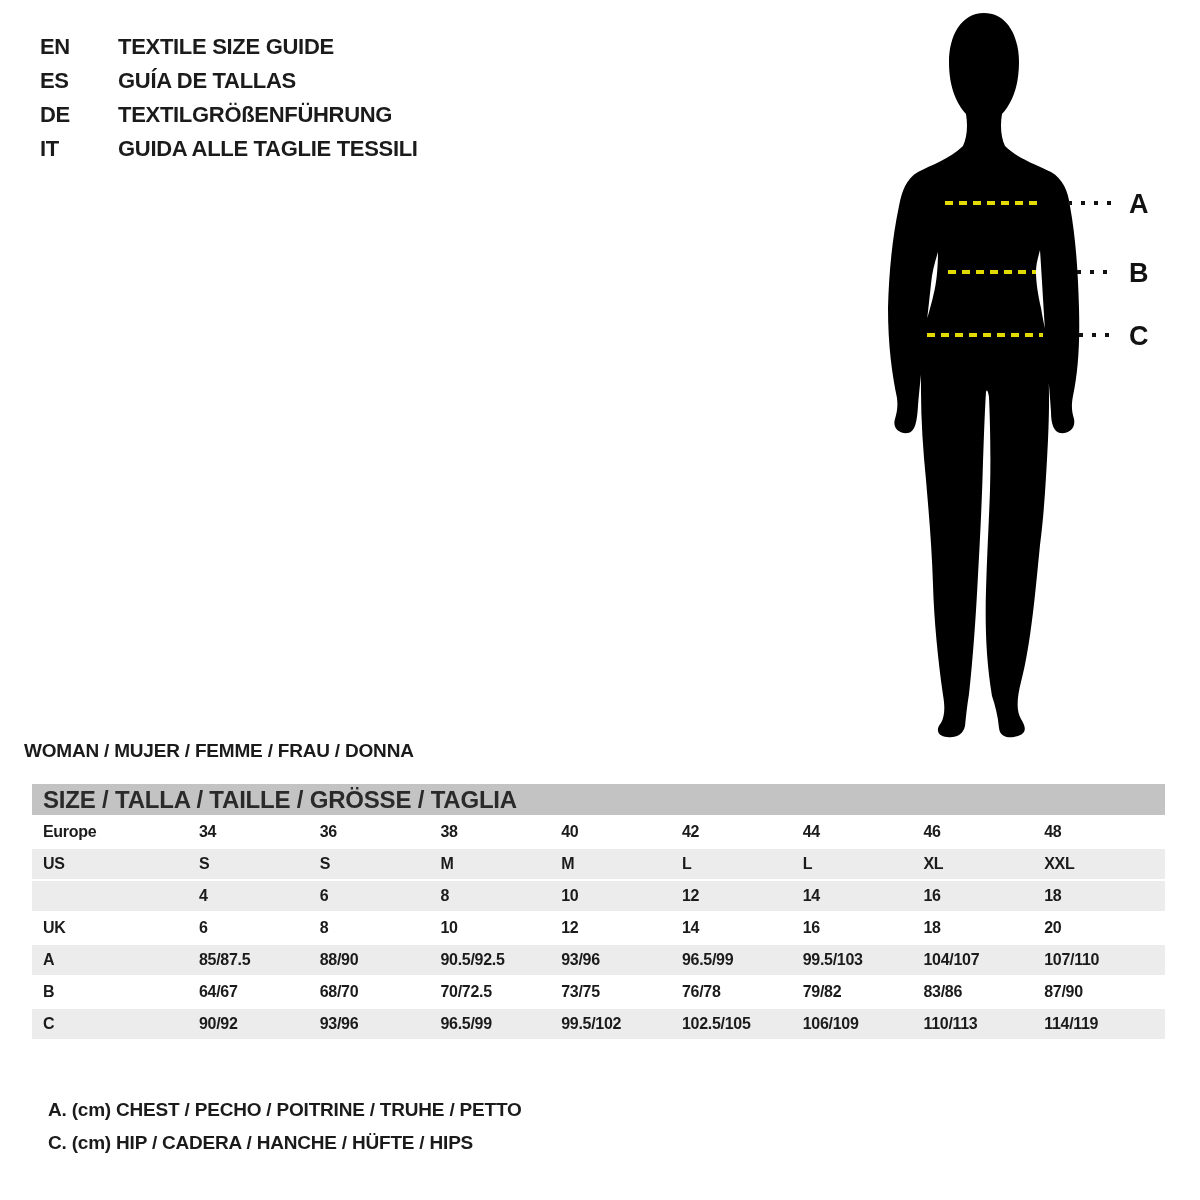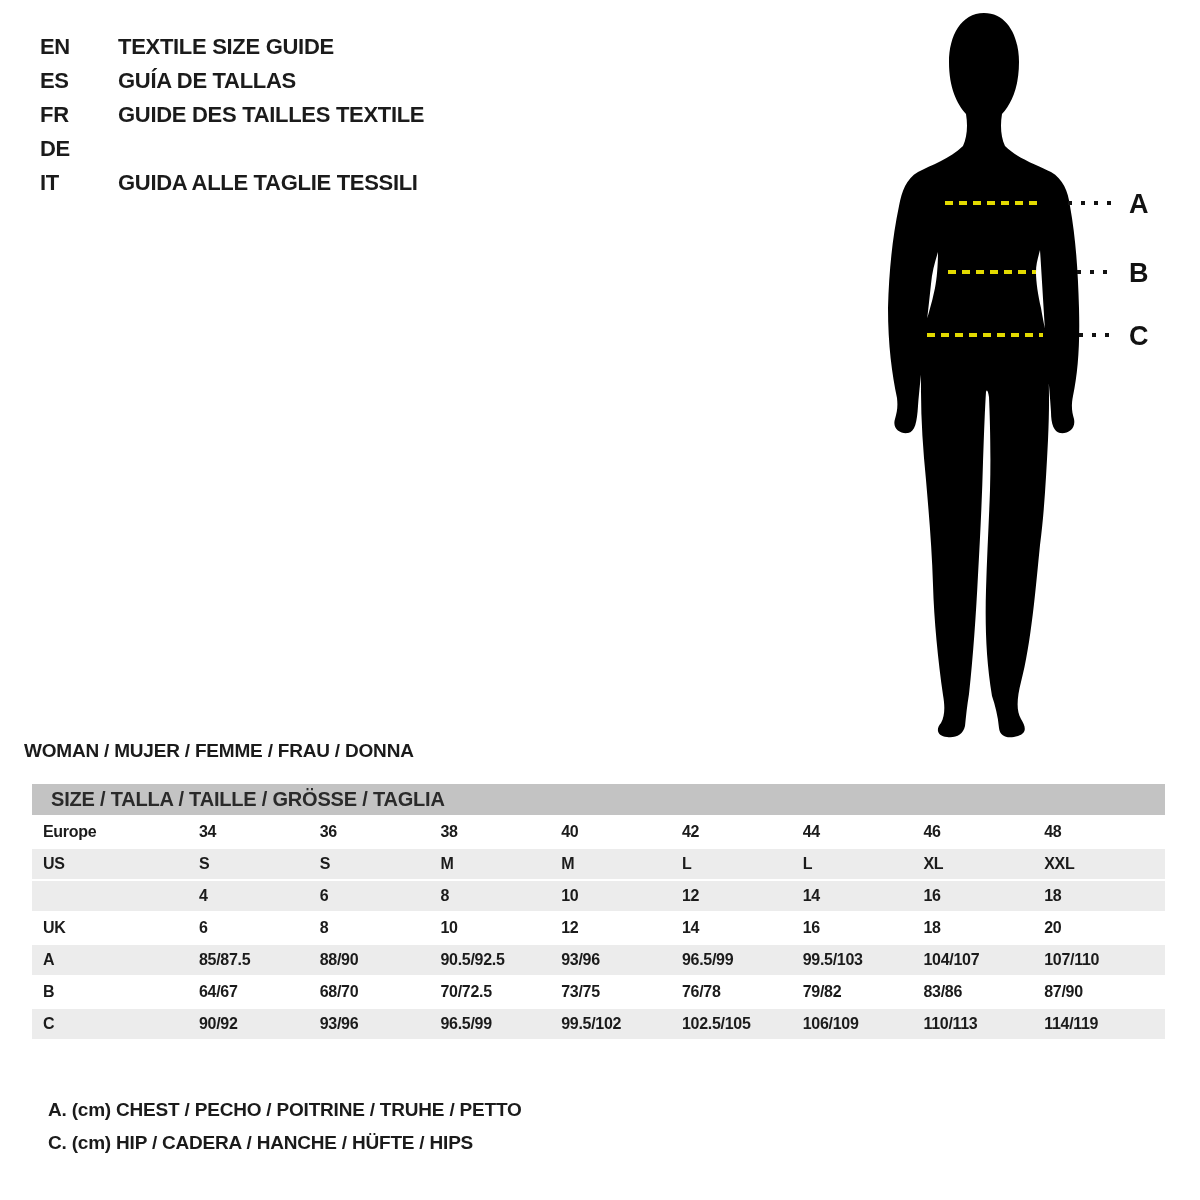--- a/index.html
+++ b/index.html
@@ -17,21 +17,21 @@
   .lang-text{white-space:nowrap;}
   
   .figure-svg{position:absolute;left:860px;top:0;width:340px;height:760px;}
   .figure-svg text{font:700 27px "Liberation Sans",sans-serif;fill:#121212;}
   
   .woman-title{position:absolute;left:24px;top:740px;
     font-size:19px;font-weight:700;letter-spacing:-0.2px;}
   
   .size-table{position:absolute;left:32px;top:784px;width:1133px;}
   .t-header{height:31px;line-height:31px;background:#c3c3c3;
-    padding-left:19px;font-size:20px;font-weight:700;letter-spacing:-0.2px;
+    padding-left:11px;font-size:24px;font-weight:700;letter-spacing:-0.2px;
     color:#2a2a2a;margin-bottom:2px;}
   .t-row{display:grid;grid-template-columns:167px repeat(8,1fr);
     height:30px;line-height:30px;margin-bottom:2px;
     font-size:16px;font-weight:700;letter-spacing:-0.3px;}
   .t-row.shaded{background:#ececec;}
   .t-label{text-align:left;padding-left:11px;}
   .t-val{text-align:left;}
   
   .legend{position:absolute;left:41px;top:1093px;}
   .legend-line{height:33px;line-height:33px;font-size:19px;font-weight:700;
@@ -43,25 +43,22 @@
 <div class="langs">
   <div class="lang-row">
     <span class="lang-code">EN</span>
     <span class="lang-text">TEXTILE SIZE GUIDE</span>
   </div>
   <div class="lang-row">
     <span class="lang-code">ES</span>
     <span class="lang-text">GUÍA DE TALLAS</span>
   </div>
   <div class="lang-row">
-    <span class="lang-code">FR</span>
-    <span class="lang-text">GUIDE DES TAILLES TEXTILE</span>
-  </div>
-  <div class="lang-row">
     <span class="lang-code">DE</span>
+    <span class="lang-text">TEXTILGRÖßENFÜHRUNG</span>
   </div>
   <div class="lang-row">
     <span class="lang-code">IT</span>
     <span class="lang-text">GUIDA ALLE TAGLIE TESSILI</span>
   </div>
 </div>
 
 <svg class="figure-svg" viewBox="860 0 340 760">
   <path fill="#000000" d="
     M 984,13

